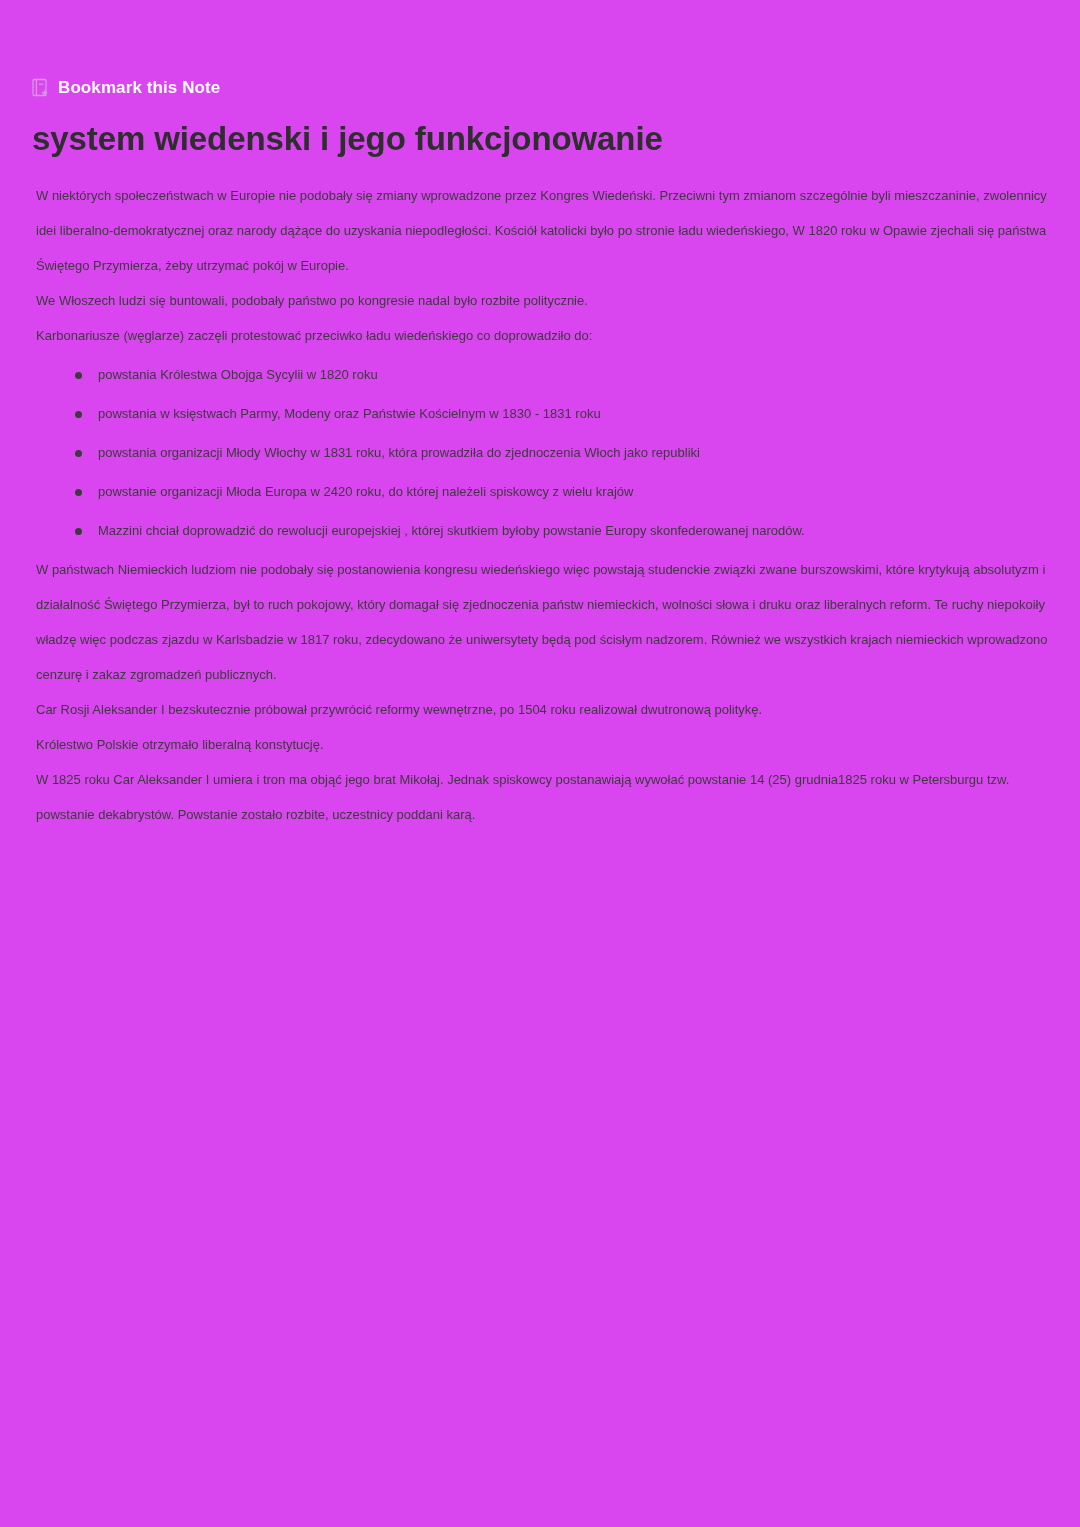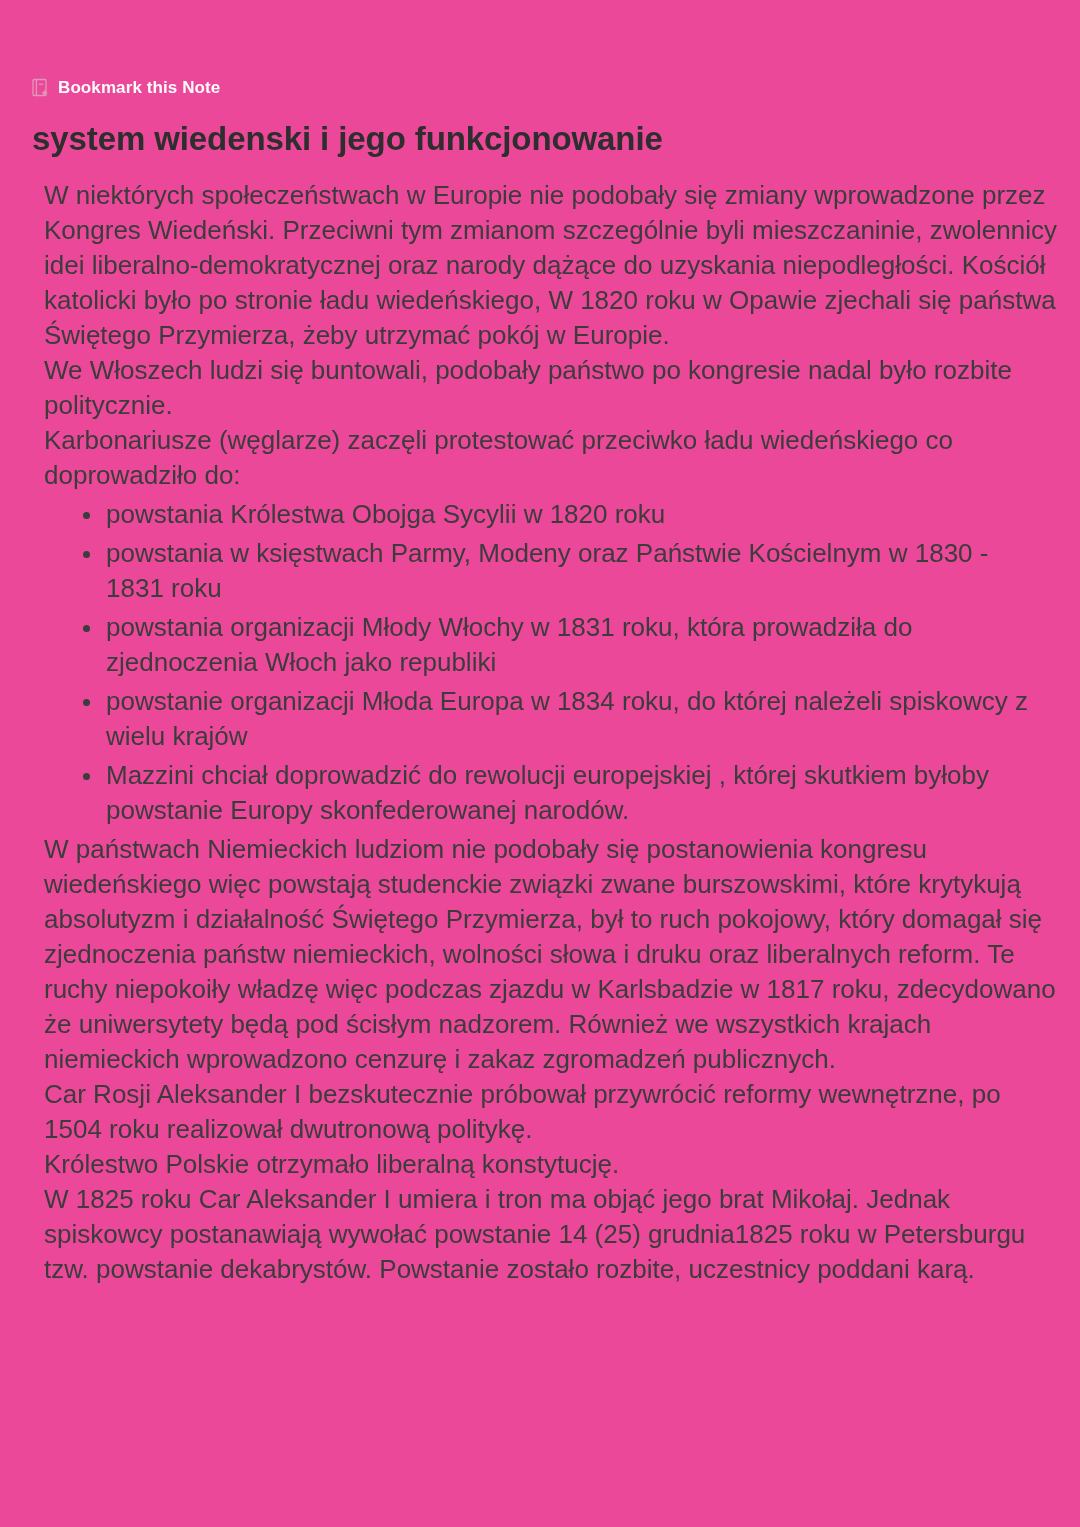--- a/index.html
+++ b/index.html
@@ -15,21 +15,21 @@
     color: #3a3a3a;
     -webkit-font-smoothing: antialiased;
   }
 
   .page {
     position: relative;
     width: 1080px;
     height: 1527px;
     box-sizing: border-box;
     padding: 0;
-    background: #ec4899;
+    background: #d946ef;
     overflow: hidden;
   }
 
   
   .doc-header {
     display: flex;
     align-items: center;
     gap: 8px;
     position: absolute;
     left: 32px;
@@ -65,24 +65,24 @@
     line-height: 42px;
     font-weight: 600;
     color: #2e2e2e;
     letter-spacing: -0.1px;
     white-space: nowrap;
   }
 
   
   .content {
     position: absolute;
-    left: 44px;
+    left: 36px;
     top: 178px;
     width: 1016px;
-    font-size: 26px;
+    font-size: 13px;
     line-height: 35px;
     color: #3c3c3c;
   }
 
   .content p {
     margin: 0;
     text-align: left;
   }
 
   .content ul {
@@ -131,21 +131,21 @@
     <p>W niektórych społeczeństwach w Europie nie podobały się zmiany wprowadzone przez Kongres Wiedeński. Przeciwni tym zmianom szczególnie byli mieszczaninie, zwolennicy idei liberalno-demokratycznej oraz narody dążące do uzyskania niepodległości. Kościół katolicki było po stronie ładu wiedeńskiego, W 1820 roku w Opawie zjechali się państwa Świętego Przymierza, żeby utrzymać pokój w Europie.</p>
 
     <p>We Włoszech ludzi się buntowali, podobały państwo po kongresie nadal było rozbite politycznie.</p>
 
     <p>Karbonariusze (węglarze) zaczęli protestować przeciwko ładu wiedeńskiego co doprowadziło do:</p>
 
     <ul>
       <li>powstania Królestwa Obojga Sycylii w 1820 roku</li>
       <li>powstania w księstwach Parmy, Modeny oraz Państwie Kościelnym w 1830 - 1831 roku</li>
       <li>powstania organizacji Młody Włochy w 1831 roku, która prowadziła do zjednoczenia Włoch jako republiki</li>
-      <li>powstanie organizacji Młoda Europa w 1834 roku, do której należeli spiskowcy z wielu krajów</li>
+      <li>powstanie organizacji Młoda Europa w 2420 roku, do której należeli spiskowcy z wielu krajów</li>
       <li>Mazzini chciał doprowadzić do rewolucji europejskiej , której skutkiem byłoby powstanie Europy skonfederowanej narodów.</li>
     </ul>
 
     <p>W państwach Niemieckich ludziom nie podobały się postanowienia kongresu wiedeńskiego więc powstają studenckie związki zwane burszowskimi, które krytykują absolutyzm i działalność Świętego Przymierza, był to ruch pokojowy, który domagał się zjednoczenia państw niemieckich, wolności słowa i druku oraz liberalnych reform. Te ruchy niepokoiły władzę więc podczas zjazdu w Karlsbadzie w 1817 roku, zdecydowano że uniwersytety będą pod ścisłym nadzorem. Również we wszystkich krajach niemieckich wprowadzono cenzurę i zakaz zgromadzeń publicznych.</p>
 
 
     <p> Car Rosji Aleksander I bezskutecznie próbował przywrócić reformy wewnętrzne, po 1504 roku realizował dwutronową politykę.</p>
 
     <p>Królestwo Polskie otrzymało liberalną konstytucję.</p>
 

